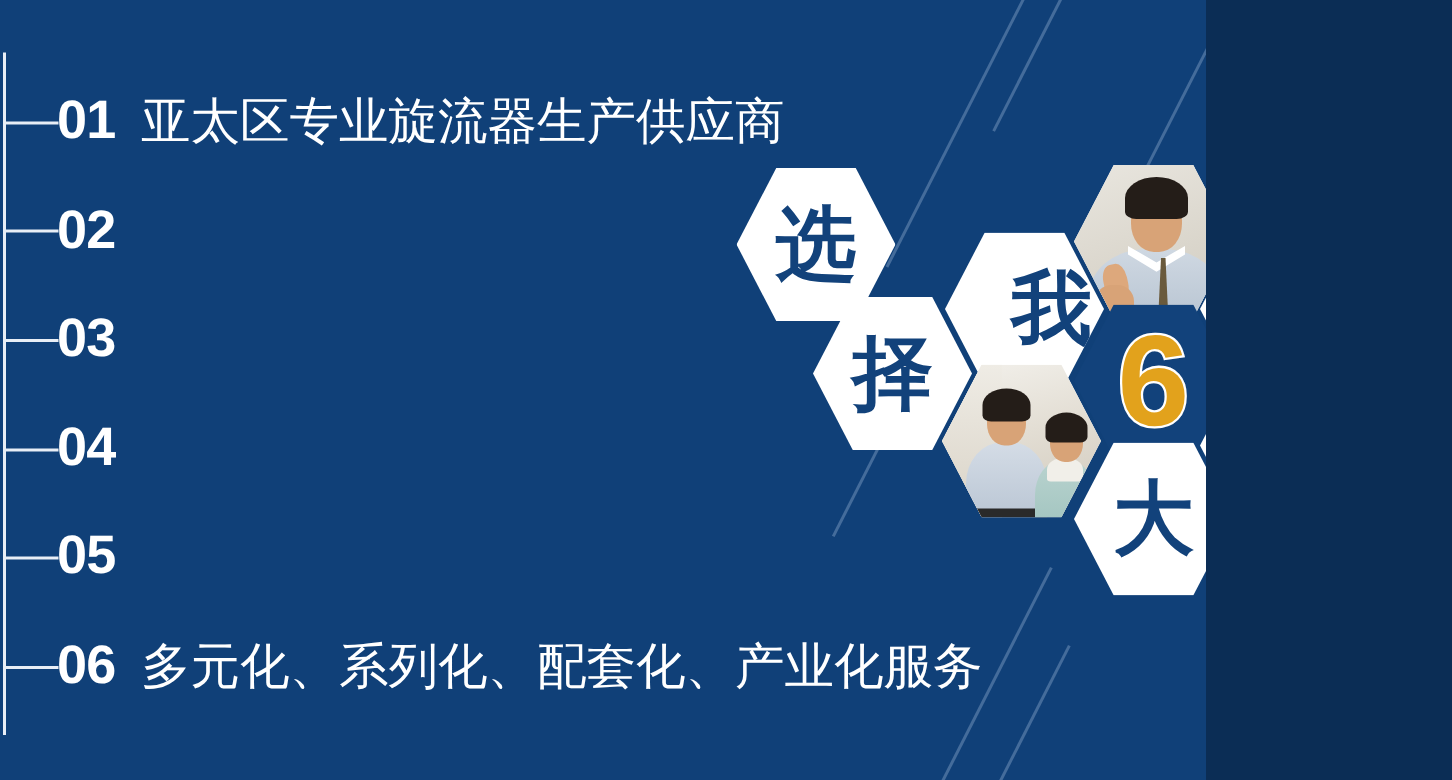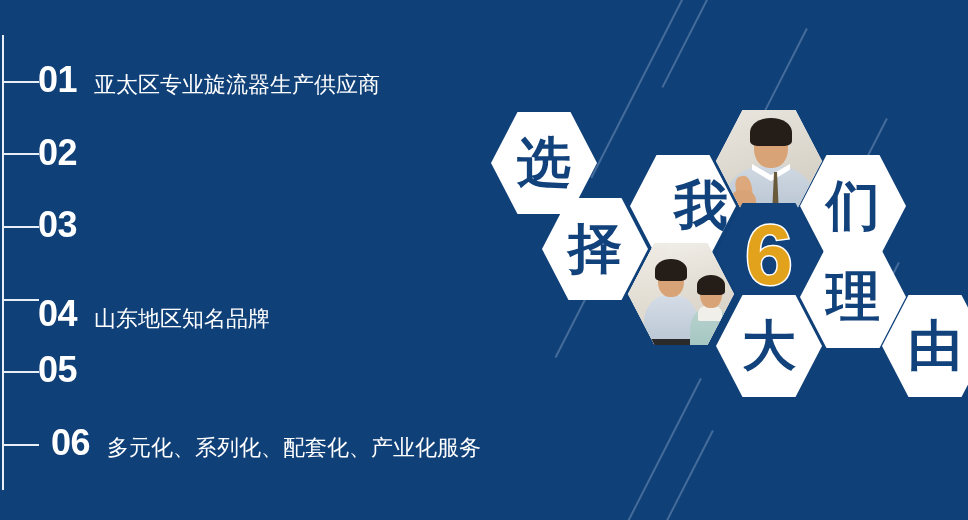--- a/index.html
+++ b/index.html
@@ -2,21 +2,21 @@
 <html><head>
 <meta charset="utf-8">
 <style>
   html, body {
     margin: 0;
     padding: 0;
     background: #0b2d55;
   }
   #stage {
     position: relative;
-    width: 968px;
+    width: 804px;
     height: 520px;
     overflow: hidden;
     background: #104078;
     font-family: "Liberation Sans", "DejaVu Sans", sans-serif;
   }
 
   
   .diag {
     position: absolute;
     background: #6f8fb8;
@@ -50,21 +50,21 @@
     white-space: nowrap;
   }
   .row .num {
     font-size: 36px;
     font-weight: 700;
     color: #ffffff;
     letter-spacing: -0.5px;
     line-height: 1;
   }
   .row .txt {
-    font-size: 22px;
+    font-size: 33px;
     color: #ffffff;
     margin-left: 17px;
     line-height: 1;
     letter-spacing: 0px;
   }
 
   
   .hex {
     position: absolute;
     clip-path: polygon(25% 0%, 75% 0%, 100% 50%, 75% 100%, 25% 100%, 0% 50%);
@@ -165,28 +165,27 @@
   <div class="row" style="top:62px;">
     <span class="num">01</span>
     <span class="txt">亚太区专业旋流器生产供应商</span>
   </div>
   <div class="row" style="top:135px;align-items:center;">
     <span class="num">02</span>
   </div>
   <div class="row" style="top:207px;flex-direction:column;">
     <span class="num">03</span>
   </div>
-  <div class="row" style="top:296px;justify-content:flex-end;">
+  <div class="row" style="top:280px;justify-content:flex-end;">
     <span class="num">04</span>
-    <span class="txt">山东地区知名品牌</span>
   </div>
   <div class="row" style="top:352px;">
     <span class="num">05</span>
   </div>
-  <div class="row" style="top:425px;margin-left:13px;">
+  <div class="row" style="top:425px;">
     <span class="num">06</span>
     <span class="txt">多元化、系列化、配套化、产业化服务</span>
   </div>
 
   <div class="hex hex-white flat" style="left:491px; top:112px; width:106px; height:102px;">
     <span class="glyph">选</span>
   </div>
 
   <div class="hex hex-white flat" style="left:542px; top:198px; width:106px; height:102px;">
     <span class="glyph">择</span>

